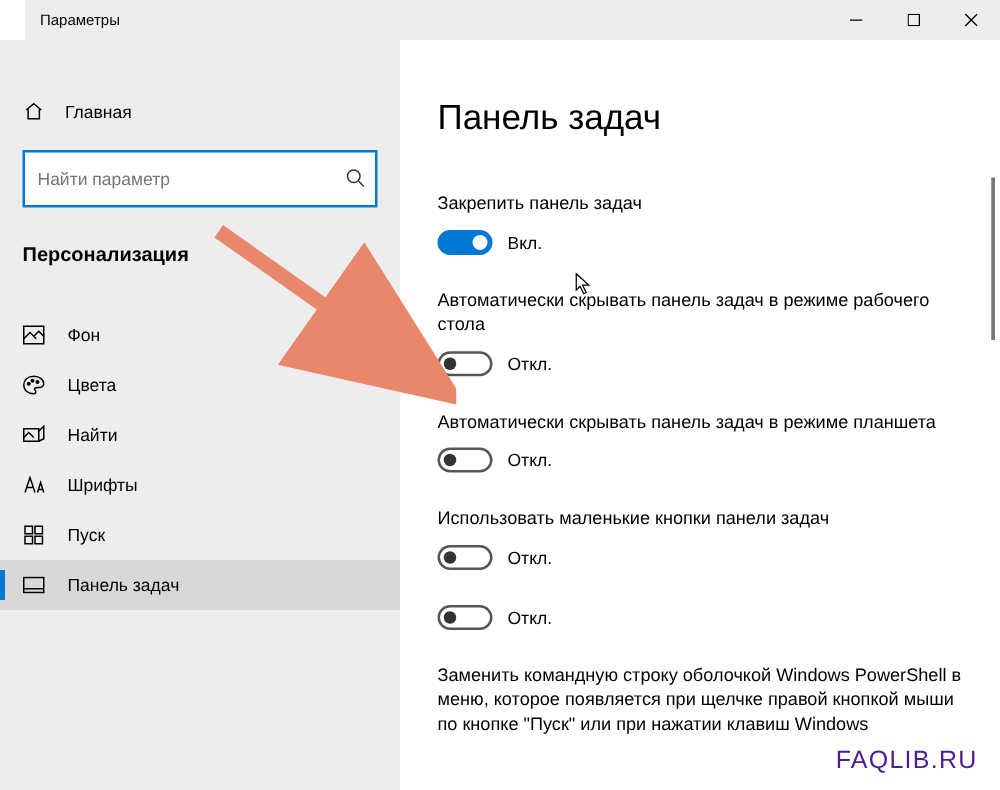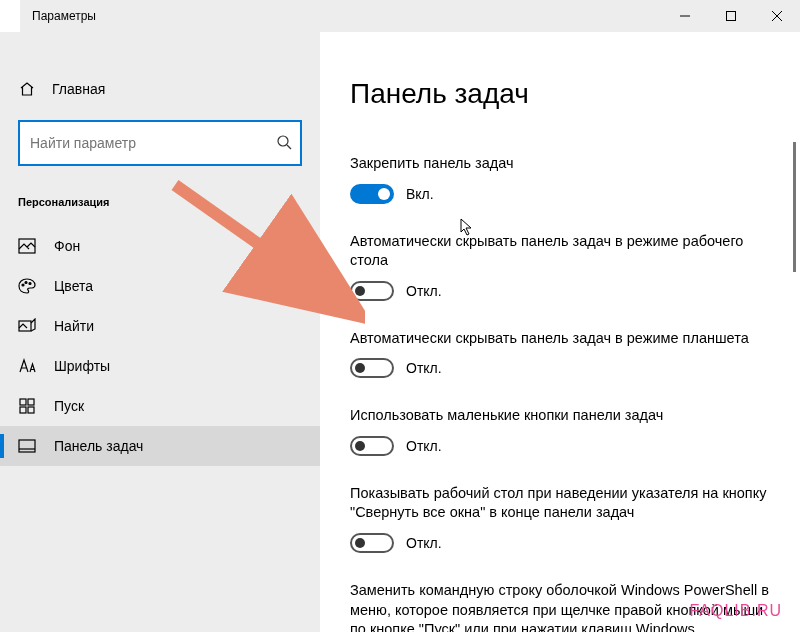--- a/index.html
+++ b/index.html
@@ -56,23 +56,23 @@
   .searchbox input {
     flex: 1;
     border: none;
     outline: none;
     font-size: 14px;
     color: #666;
     background: transparent;
   }
   .section-title {
     font-weight: 600;
-    font-size: 11px;
+    font-size: 16px;
     padding: 6px 18px;
-    margin-bottom: 12px;
+    margin-bottom: 28px;
   }
   .nav-item {
     display: flex;
     align-items: center;
     gap: 18px;
     padding: 11px 18px;
     font-size: 14px;
     cursor: pointer;
     position: relative;
   }
@@ -164,22 +164,22 @@
     position: absolute;
     left: 165px;
     top: 175px;
     pointer-events: none;
     z-index: 5;
   }
   .watermark {
     position: absolute;
     right: 18px;
     bottom: 12px;
-    font-size: 16px;
-    color: #ec4899;
+    font-size: 20px;
+    color: #4c1d95;
     letter-spacing: 1px;
     font-weight: 300;
   }
 </style>
 </head>
 <body>
 
 <div class="titlebar">
   <span class="titlebar-title">Параметры</span>
   <div class="window-controls">
@@ -322,21 +322,20 @@
 
     <div class="setting">
       <div class="setting-label">Использовать маленькие кнопки панели задач</div>
       <div class="toggle-row">
         <div class="toggle off"></div>
         <span class="toggle-text">Откл.</span>
       </div>
     </div>
 
     <div class="setting">
-      <div class="setting-label">Показывать рабочий стол при наведении указателя на кнопку "Свернуть все окна" в конце панели задач</div>
       <div class="toggle-row">
         <div class="toggle off"></div>
         <span class="toggle-text">Откл.</span>
       </div>
     </div>
 
     <div class="setting">
       <div class="setting-label">Заменить командную строку оболочкой Windows PowerShell в меню, которое появляется при щелчке правой кнопкой мыши по кнопке "Пуск" или при нажатии клавиш Windows</div>
     </div>
   </div>

